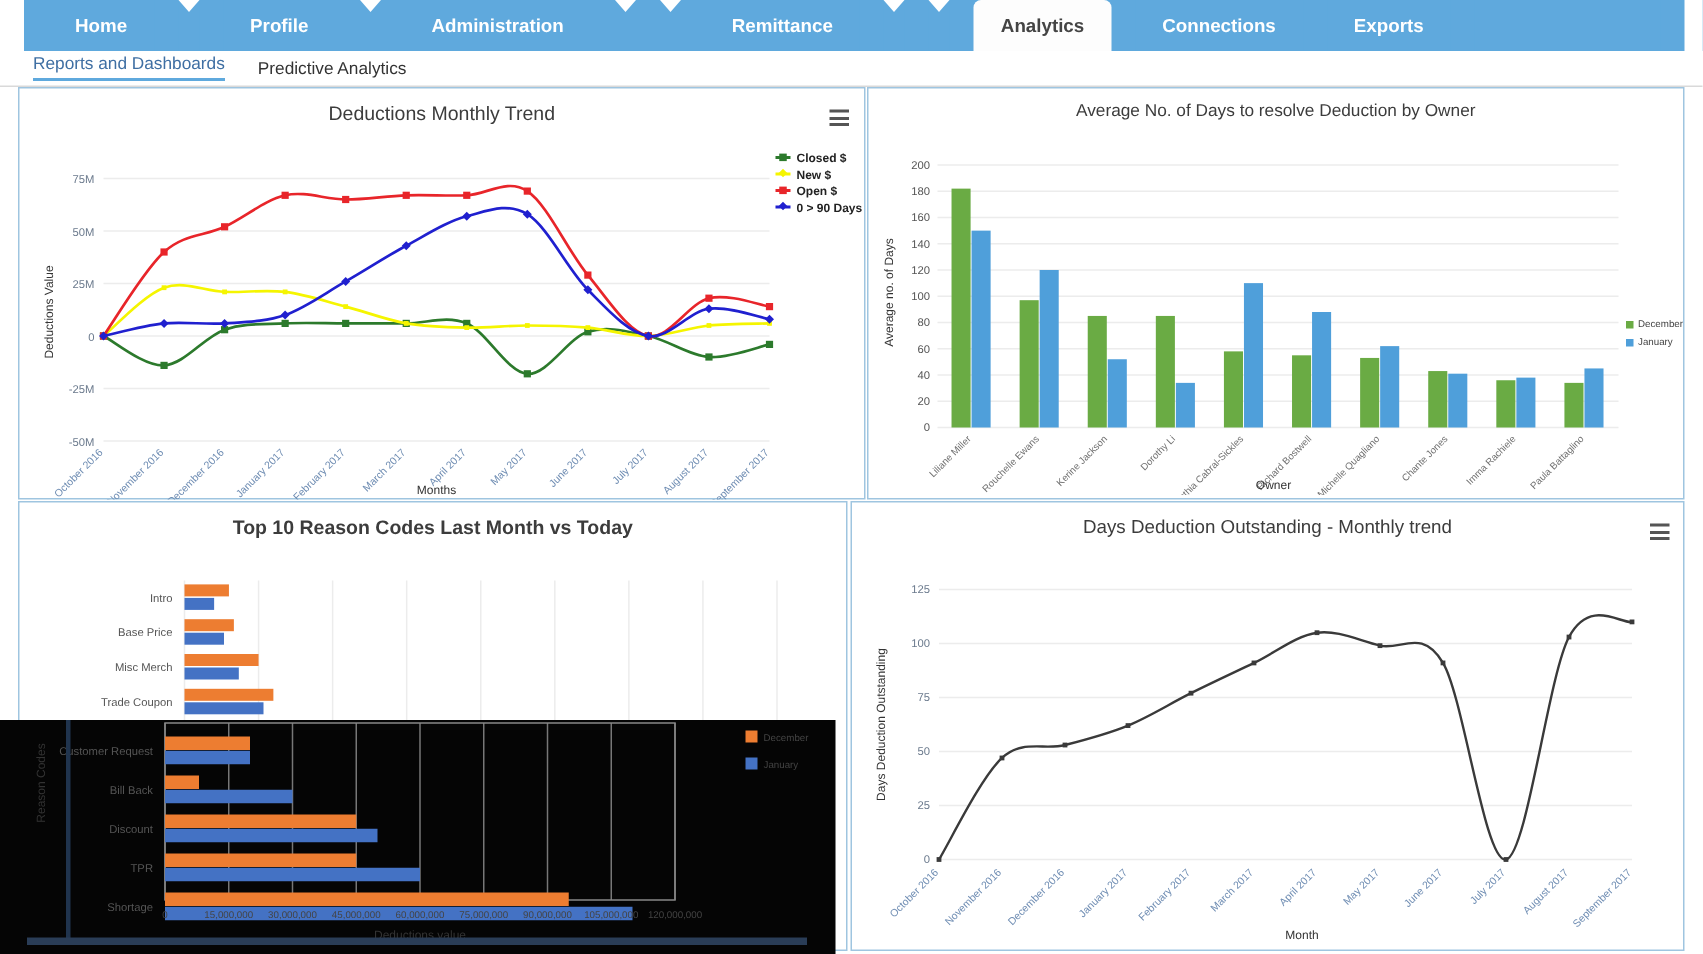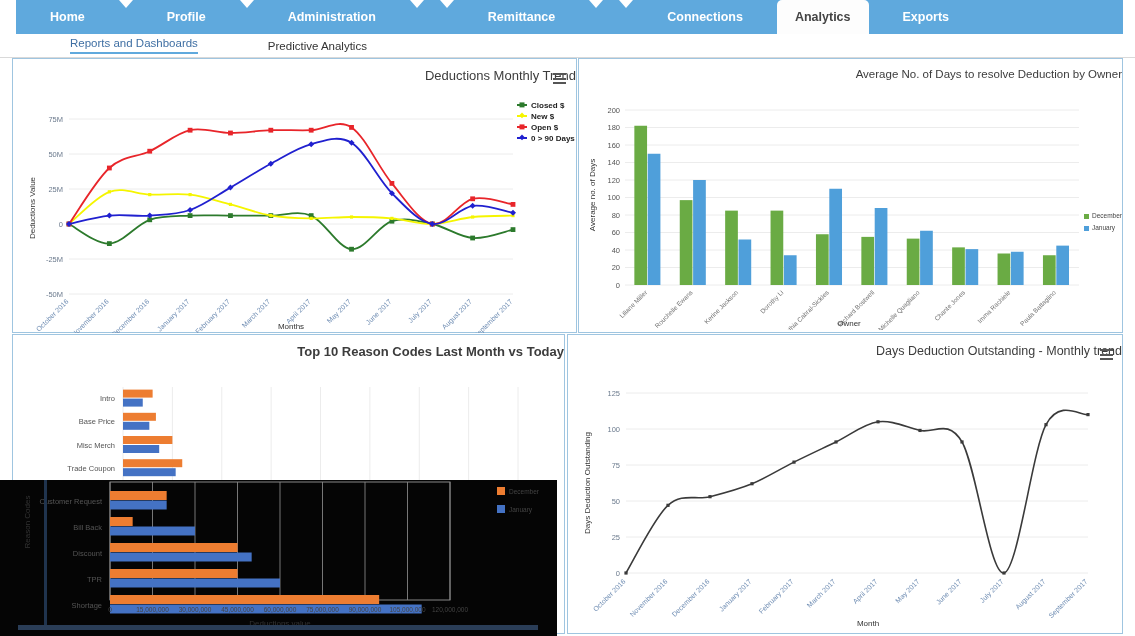--- a/index.html
+++ b/index.html
@@ -48,37 +48,37 @@
 
   
   .subnav {
     position:absolute; left:0; top:34px; width:1135px; height:24px;
     background:#ffffff;
     display:flex; align-items:center;
     border-bottom:1px solid #d9d9d9;
     padding-left:22px;
     font-size:11.5px;
   }
-  .subnav-item { margin-right:22px; color:#3f6fa3;margin-left:48px; }
+  .subnav-item { margin-right:22px; color:#3f6fa3; }
   .subnav-item.current { color:#3f6fa3; border-bottom:2px solid #5fa9dd; padding-bottom:3px; }
   .subnav-item.plain { color:#333333; }
 
   
   .panel {
     position:absolute;
     background:#ffffff;
     border:1px solid #9fc5e0;
   }
   #panel-trend      { left:12px;  top:58px;  width:565px; height:275px; }
   #panel-owner      { left:578px; top:58px;  width:545px; height:275px; }
   #panel-reason     { left:12px;  top:334px; width:553px; height:300px; }
   #panel-outstanding{ left:567px; top:334px; width:556px; height:300px; }
 
   .chart-title {
-    text-align:right;
+    text-align:center;
     color:#3c3c3c;
     padding-top:9px;
   }
   #panel-trend .chart-title      { font-size:13px; font-weight:normal; }
   #panel-owner .chart-title      { font-size:11.5px; font-weight:normal; }
   #panel-reason .chart-title     { font-size:13px; font-weight:bold; }
   #panel-outstanding .chart-title{ font-size:12.5px; font-weight:normal; }
 
   svg { display:block; }
   .axis-label { font-size:7.5px; fill:#6b7a8d; font-family:"Liberation Sans", sans-serif; }
@@ -123,25 +123,25 @@
   <div class="nav-tab">
       <span>Administration</span>
     </div>
   <div class="nav-notch"></div>
   <div class="nav-notch"></div>
   <div class="nav-tab">
       <span>Remittance</span>
     </div>
   <div class="nav-notch"></div>
   <div class="nav-notch"></div>
+  <div class="nav-tab active">
+      <span>Analytics</span>
+    </div>
   <div class="nav-tab">
       <span>Connections</span>
-    </div>
-  <div class="nav-tab active">
-      <span>Analytics</span>
     </div>
   <div class="nav-tab">
       <span>Exports</span>
     </div>
   <div class="nav-fill"></div>
   <div class="nav-right-edge"></div>
 </div>
 
 <div class="subnav">
   <span class="subnav-item current">Reports and Dashboards</span>

